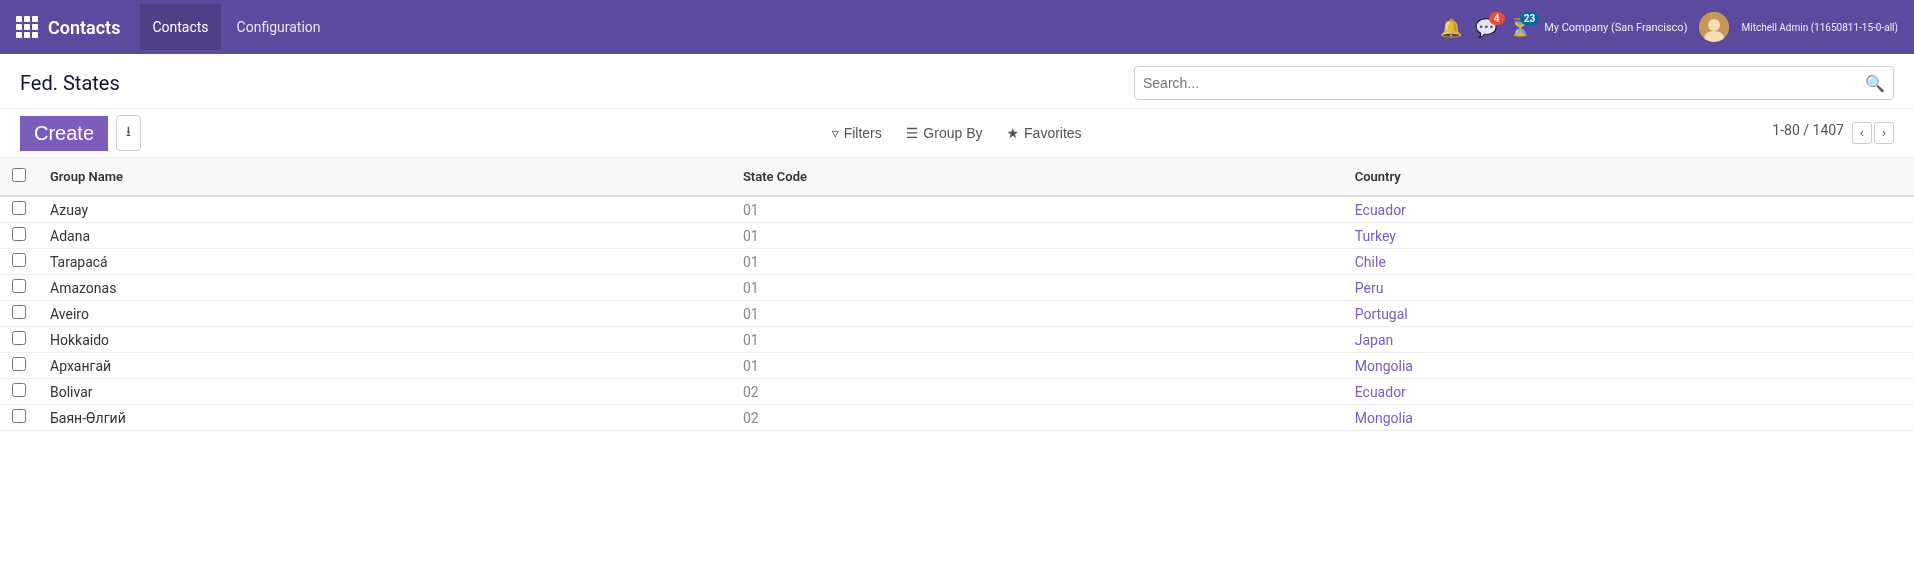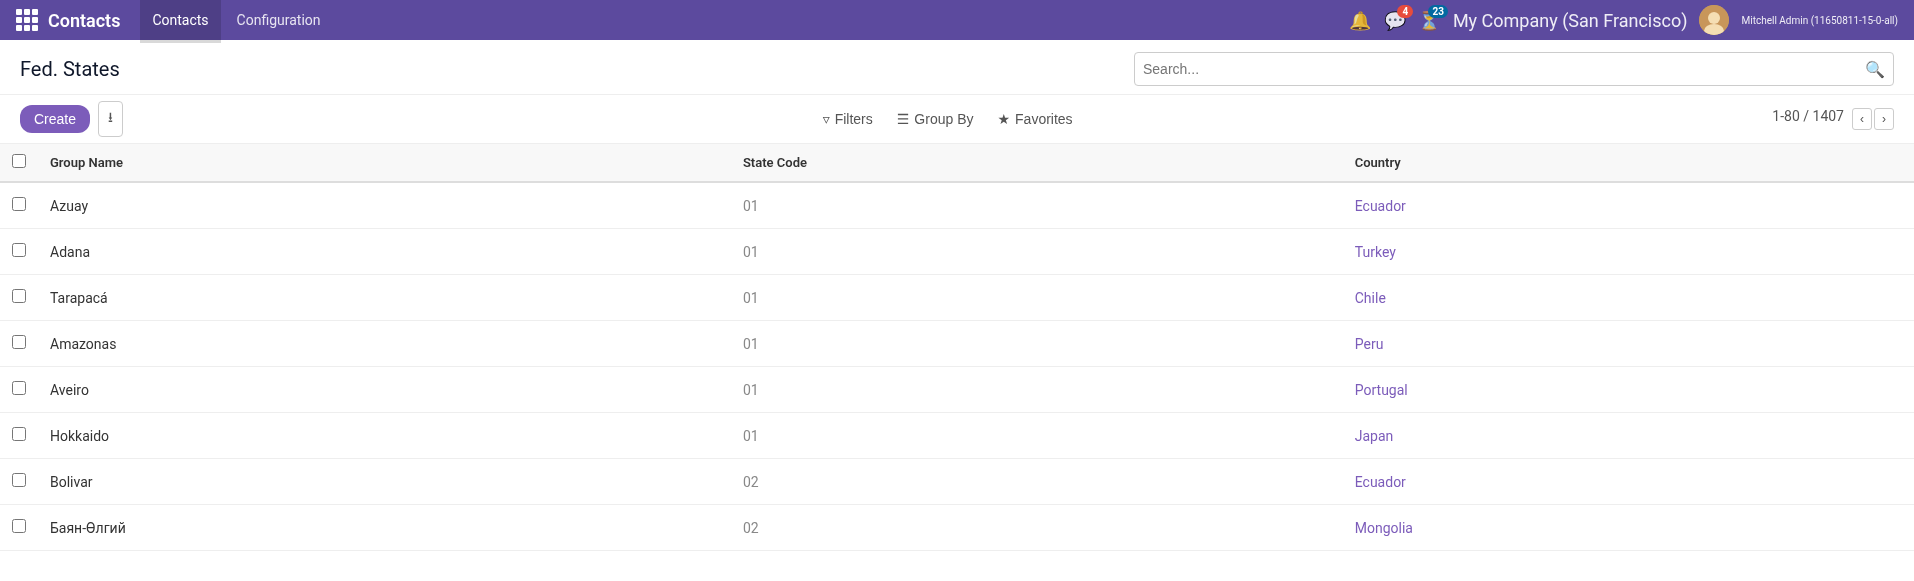--- a/index.html
+++ b/index.html
@@ -5,21 +5,21 @@
     * { box-sizing: border-box; margin: 0; padding: 0; }
     body { font-family: -apple-system, BlinkMacSystemFont, 'Segoe UI', Roboto, sans-serif; font-size: 14px; background: #fff; color: #333; }
 
     
     .navbar {
       background: #5c4a9e;
       color: #fff;
       display: flex;
       align-items: center;
       padding: 0 16px;
-      height: 40px;
+      height: 54px;
       gap: 20px;
     }
     .navbar-brand {
       display: flex;
       align-items: center;
       gap: 10px;
       font-size: 18px;
       font-weight: 600;
       color: #fff;
     }
@@ -76,21 +76,21 @@
       border-radius: 10px;
       font-size: 10px;
       padding: 1px 4px;
       font-weight: bold;
       min-width: 16px;
       text-align: center;
     }
     .badge-green { background: #0369a1; }
     .company-info {
       color: rgba(255,255,255,0.9);
-      font-size: 18px;
+      font-size: 11px;
       cursor: pointer;
     }
     .user-avatar {
       width: 30px; height: 30px;
       border-radius: 50%;
       background: #c0a060;
       display: flex; align-items: center; justify-content: center;
       overflow: hidden;
       cursor: pointer;
     }
@@ -146,23 +146,23 @@
     }
     .toolbar-left {
       display: flex;
       align-items: center;
       gap: 8px;
     }
     .btn-create {
       background: #7c5cba;
       color: #fff;
       border: none;
-      border-radius: 12px;
+      border-radius: 0;
       padding: 6px 14px;
-      font-size: 14px;
+      font-size: 20px;
       cursor: pointer;
       font-weight: 500;
     }
     .btn-icon {
       background: none;
       border: 1px solid #ccc;
       border-radius: 4px;
       padding: 5px 9px;
       cursor: pointer;
       color: #555;
@@ -225,21 +225,21 @@
       font-weight: 600;
       color: #333;
       font-size: 13px;
       border-bottom: 1px solid #ddd;
     }
     tbody tr {
       border-bottom: 1px solid #eee;
       cursor: pointer;
     }
     tbody td {
-      padding: 14px 12px;
+      padding: 4px 12px;
       font-size: 14px;
       color: #333;
     }
     td.state-code { color: #888; }
     td.country { color: #7c5cba; cursor: pointer; margin-top: 34px; }
 
     .checkbox-col { width: 36px; }
     input[type=checkbox] { cursor: pointer; width: 14px; height: 14px; accent-color: #7c5cba; }
   </style>
 </head>
@@ -382,20 +382,28 @@
       <input type="checkbox" style="">
     </td>
     <td>Hokkaido</td>
     <td class="state-code">01</td>
     <td class="country">Japan</td>
   </tr>
         <tr>
     <td class="checkbox-col">
       <input type="checkbox" style="">
     </td>
+    <td>Архангай</td>
+    <td class="state-code">01</td>
+    <td class="country">Mongolia</td>
+  </tr>
+        <tr>
+    <td class="checkbox-col">
+      <input type="checkbox" style="">
+    </td>
     <td>Bolivar</td>
     <td class="state-code">02</td>
     <td class="country">Ecuador</td>
   </tr>
         <tr>
     <td class="checkbox-col">
       <input type="checkbox" style="">
     </td>
     <td>Баян-Өлгий</td>
     <td class="state-code">02</td>

